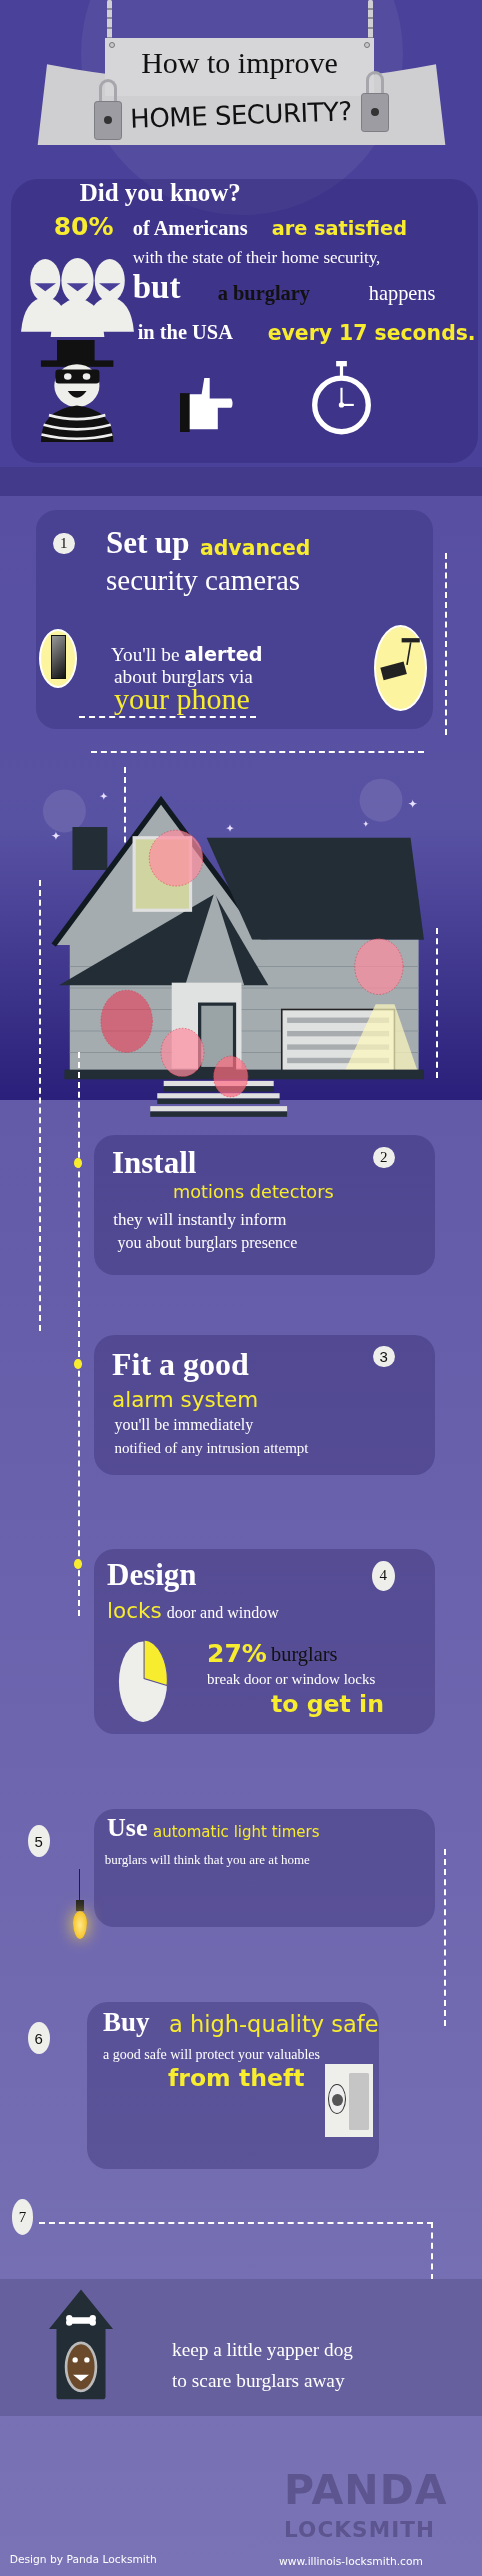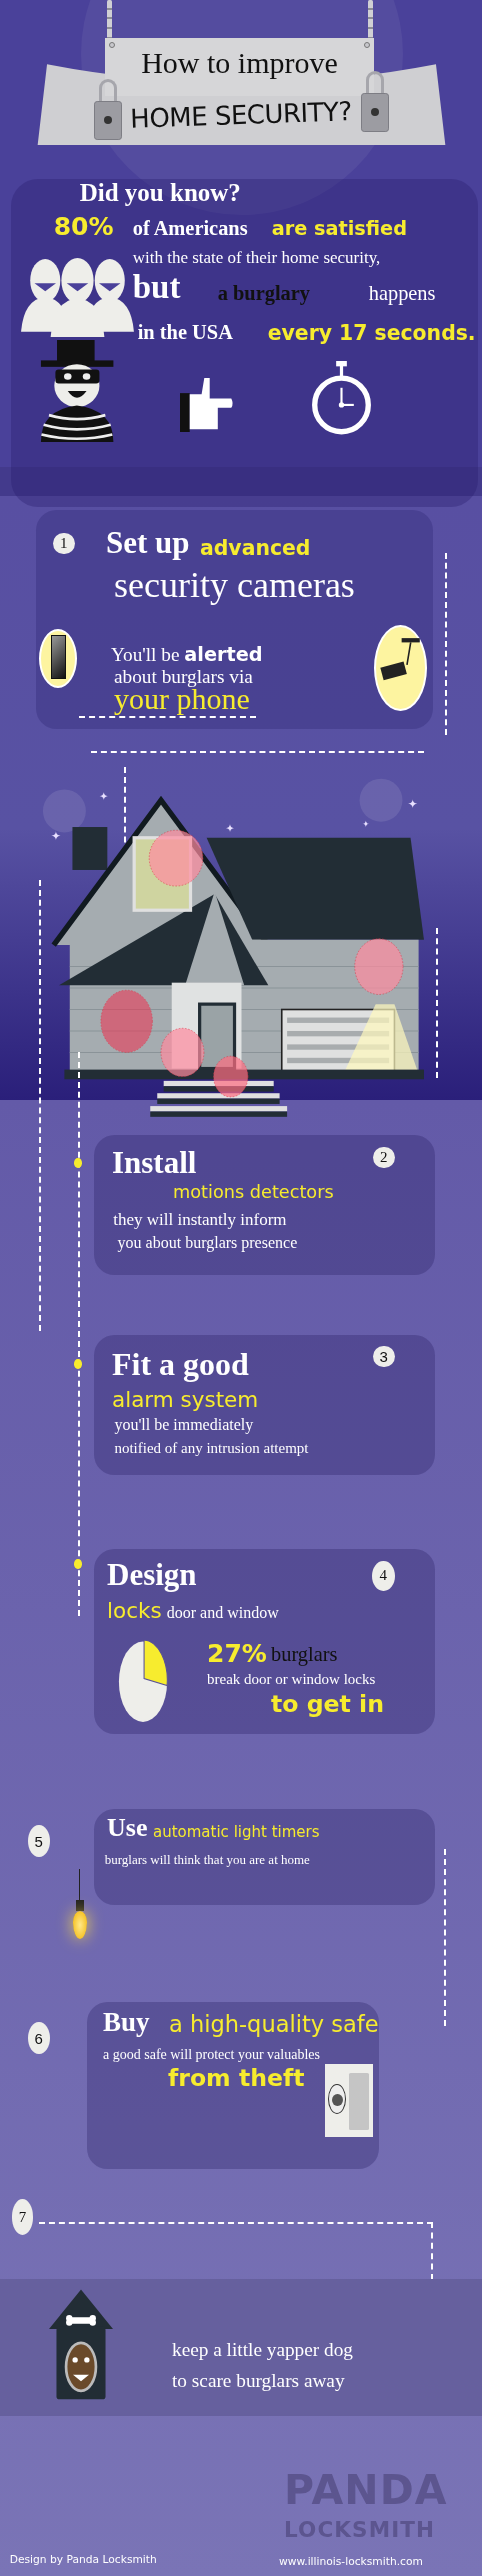--- a/index.html
+++ b/index.html
@@ -59,21 +59,21 @@
       </div>
   </div>
   <div class="abs" style="left:361px;top:71px">
     <div class="lock-shackle" style="margin-left:4.8px"></div>
     <div class="lock-body" style="display:flex;align-items:center;justify-content:center">
         <div class="keyhole"></div>
       </div>
   </div>
 </section>
 
-<section class="abs card" style="left:10.7px;top:179px;width:467px;height:328px;background:rgba(40,30,110,0.35);border-radius:27px">
+<section class="abs card" style="left:10.7px;top:179px;width:467px;height:284px;background:rgba(40,30,110,0.35);border-radius:27px">
   <div class="abs serif" style="left:69px;top:0;font-size:25px;font-weight:bold">Did you know?</div>
   <div class="abs sans yellow" style="left:43px;top:33px;font-size:25px;font-weight:bold">80%</div>
   <div class="abs serif" style="left:122px;top:38px;font-size:20.4px;font-weight:bold">of Americans</div>
   <div class="abs sans yellow" style="left:261px;top:38px;font-size:19.3px;font-weight:bold">are satisfied</div>
   <div class="abs serif" style="left:122px;top:69px;font-size:17px">with the state of their home security,</div>
   <div class="abs serif" style="left:122px;top:90px;font-size:33px;font-weight:bold">but</div>
   <div class="abs serif dark" style="left:207px;top:103px;font-size:20.4px;font-weight:bold">a burglary</div>
   <div class="abs serif" style="left:358px;top:103px;font-size:20.4px">happens</div>
   <div class="abs serif" style="left:127px;top:142px;font-size:20.4px;font-weight:bold">in the USA</div>
   <div class="abs sans yellow" style="left:257px;top:142px;font-size:20.4px;font-weight:bold">every 17 seconds.</div>
@@ -122,21 +122,21 @@
     <line x1="55" y1="82" x2="55" y2="50" stroke="#fff" stroke-width="4"></line>
     <line x1="55" y1="82" x2="78" y2="82" stroke="#fff" stroke-width="4"></line>
     <circle cx="55" cy="82" r="5" fill="#fff"></circle>
   </svg>
 </section>
 
 <section class="abs card" style="left:36px;top:510px;width:397px;height:219px;background:rgba(40,32,110,0.3)">
   <div class="abs num" style="left:17px;top:22.5px">1</div>
   <div class="abs serif" style="left:70px;top:15px;font-size:31px;font-weight:bold">Set up</div>
   <div class="abs sans yellow" style="left:164px;top:26px;font-size:20.4px;font-weight:bold">advanced</div>
-  <div class="abs serif" style="left:78px;top:54px;font-size:36px">security cameras</div>
+  <div class="abs serif" style="left:70px;top:54px;font-size:29px">security cameras</div>
   <div class="abs circle-y" style="left:3.2px;top:119px;width:38px;height:59px">
     <div style="margin:4.3px auto;width:15px;height:44px;background:linear-gradient(135deg,#999,#111);border:1.1px solid #111"></div>
   </div>
   <div class="abs circle-y" style="left:155px;top:0px;opacity:0"></div>
   <div class="abs circle-y" style="left:348px;top:115px;width:53px;height:86px;left:338px">
     <svg width="47" height="81" viewBox="0 0 88 150">
         <rect x="48" y="20" width="34" height="8" fill="#222"></rect>
         <line x1="65" y1="28" x2="58" y2="70" stroke="#222" stroke-width="3"></line>
         <rect x="10" y="70" width="45" height="24" fill="#222" transform="rotate(-15 30 80)"></rect>
       </svg>
@@ -236,21 +236,21 @@
     <path d="M52 72 L52 0 A45 75 0 0 1 95 85 Z" fill="#f7ec2e" stroke="#5a5296" stroke-width="2"></path>
   </svg>
   <div class="abs sans yellow" style="left:113px;top:90px;font-size:25px;font-weight:bold">27%</div>
   <div class="abs serif dark" style="left:177px;top:94px;font-size:20.4px;font-weight:normal">burglars</div>
   <div class="abs serif" style="left:113px;top:122px;font-size:15px">break door or window locks</div>
   <div class="abs sans yellow" style="left:177px;top:141px;font-size:23.6px;font-weight:bold">to get in</div>
 </section>
 <div class="abs ydot" style="left:74px;top:1559px"></div>
 
 <div class="abs num" style="left:28px;top:1825px;height:32px;width:21.5px;font-family:'Liberation Sans',sans-serif">5</div>
-<section class="abs card" style="left:94px;top:1809px;width:341px;height:96px">
+<section class="abs card" style="left:94px;top:1809px;width:341px;height:118px">
   <div class="abs serif" style="left:13px;top:4.3px;font-size:26px;font-weight:bold">Use</div>
   <div class="abs sans yellow" style="left:59px;top:14px;font-size:15px">automatic light timers</div>
   <div class="abs serif" style="left:10.7px;top:43px;font-size:13px">burglars will think that you are at home</div>
 </section>
 <div class="abs" style="left:79px;top:1869px;width:1.1px;height:33px;background:#222"></div>
 <div class="abs" style="left:73px;top:1900px;width:14px;height:54px">
   <div style="width:7.5px;height:10.7px;background:#222;margin:0 auto"></div>
   <div style="width:14px;height:28px;border-radius:50% 50% 50% 50%/40% 40% 60% 60%;background:radial-gradient(#ffe98a,#f2b400);box-shadow:0 0 16px #f7d84a"></div>
 </div>
 <div class="abs dash-v" style="left:444px;top:1849px;height:177px"></div>

